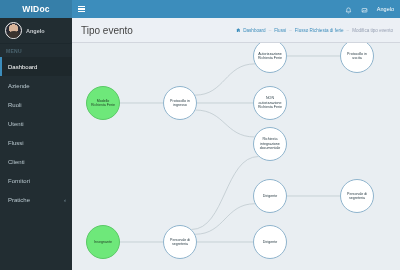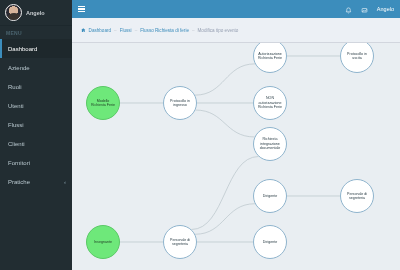--- a/index.html
+++ b/index.html
@@ -109,20 +109,23 @@
   }
   .node.white { background: #ffffff; border: 1px solid #8fb4cd; }
   .node.green { background: #6ee87a; border: 1px solid #5bc967; color: #1f3b24; }
 </style>
 </head>
 <body>
 
 <div id="app">
 
   <aside class="sidebar">
+    <div class="logo-bar">
+      <span>WIDoc</span>
+    </div>
     <div class="user-panel">
       <div class="avatar"></div>
       <span class="user-name">Angelo</span>
     </div>
     <div class="menu-header">MENU</div>
     <nav id="sidebar-menu">
         <div class="menu-item active">
           <span>Dashboard</span>
         </div>
         <div class="menu-item">
@@ -169,20 +172,21 @@
           <svg width="7" height="7" viewBox="0 0 16 16" fill="none" stroke="#fff" stroke-width="1.4">
             <rect x="2.5" y="3.5" width="11" height="8" rx="1"></rect>
             <path d="M2.5 11.5L7 7.5l2 2 4.5-4"></path>
           </svg>
         </span>
         <span class="topbar-user">Angelo</span>
       </div>
     </div>
 
     <div class="content-header">
+      <h1 class="page-title">Tipo evento</h1>
       <div class="breadcrumb">
         <span class="bc-home">
           <svg width="4.6" height="4.6" viewBox="0 0 16 16" fill="#3c8dbc">
               <path d="M8 1L1 7h2v7h4V9.5h2V14h4V7h2z"></path>
             </svg>
         </span>
         <span id="bc-items" style="display:flex;align-items:center;gap:3px">
             <span class="bc-item">Dashboard</span>
             <span class="bc-sep">–</span>
             <span class="bc-item">Flussi</span>

